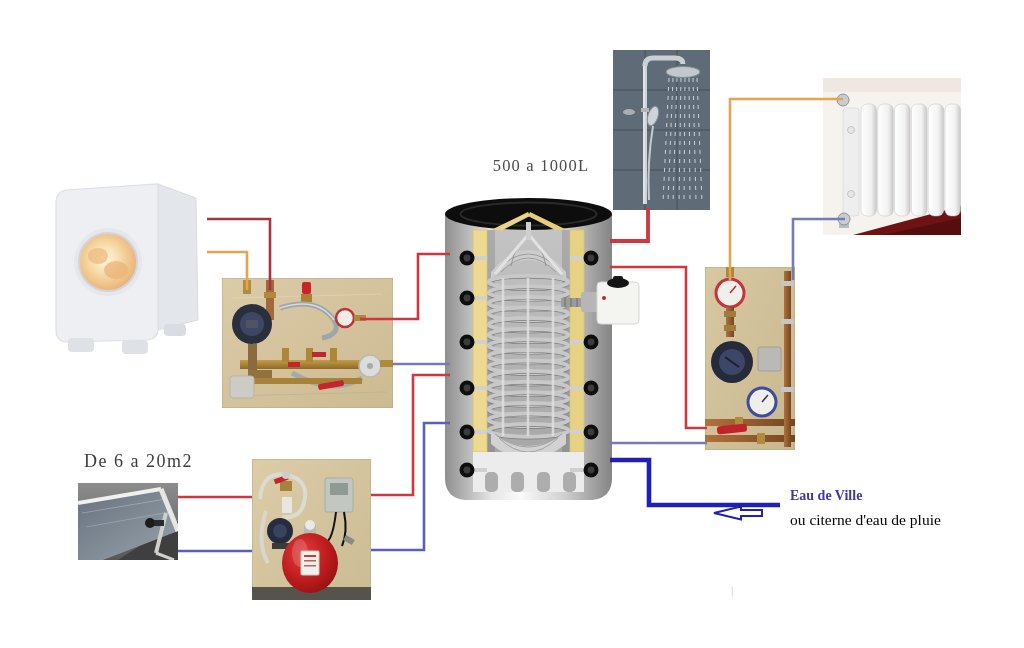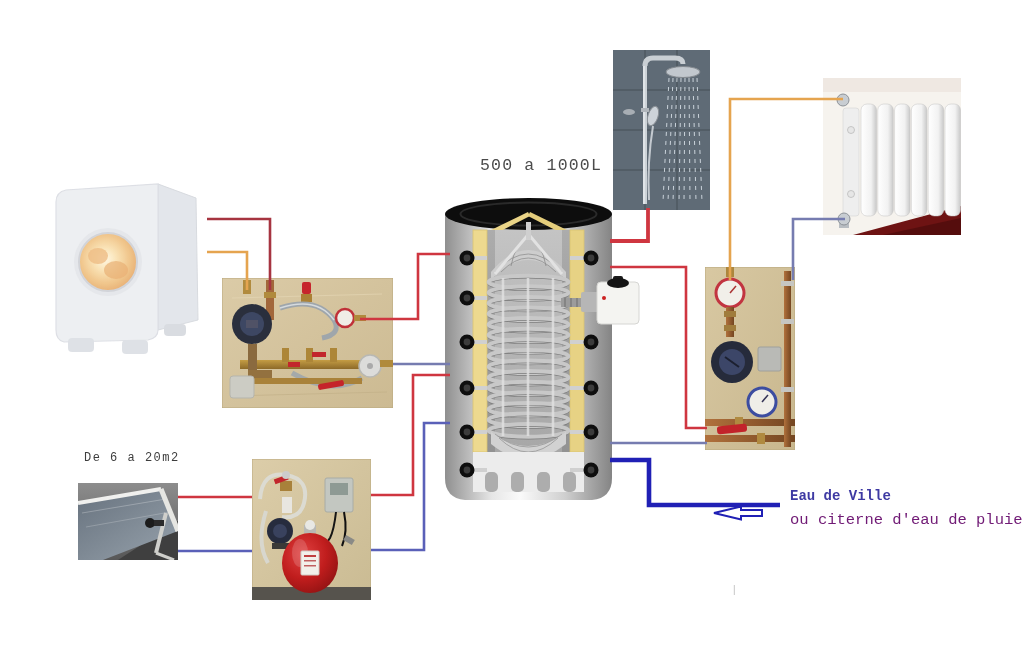--- a/index.html
+++ b/index.html
@@ -1,25 +1,25 @@
 <!DOCTYPE html>
 <html><head>
 <meta charset="utf-8">
 <style>
   html,body{margin:0;padding:0;background:#ffffff;}
   .stage{position:relative;width:1024px;height:648px;background:#ffffff;overflow:hidden;
-         font-family:Liberation Mono, monospace;}
+         font-family:Liberation Serif, serif;}
   .ph{position:absolute;}
   .ph svg{display:block;}
   .lbl{position:absolute;white-space:nowrap;}
   .tank-label{left:451px;top:156px;width:180px;text-align:center;font-size:16.5px;
               letter-spacing:1.2px;color:#4b4b4b;}
-  .solar-label{left:84px;top:451px;font-size:12px;letter-spacing:1.5px;color:#3d3d3d;}
+  .solar-label{left:84px;top:451px;font-size:18px;letter-spacing:1.5px;color:#3d3d3d;}
   .eau-title{left:790px;top:488px;font-size:14px;font-weight:600;color:#3e3aa3;}
-  .eau-sub{left:790px;top:511px;font-size:15.5px;font-weight:500;color:#701a75;}
+  .eau-sub{left:790px;top:511px;font-size:15.5px;font-weight:500;color:#000000;}
   .faint-mark{left:731px;top:584px;font-size:11px;color:#c4c4c4;}
   .wires{position:absolute;left:0;top:0;pointer-events:none;}
 </style>
 </head>
 <body>
 
 <div class="stage">
 
   <div class="ph" style="left:46px;top:172px;width:160px;height:185px;">
     <svg width="160" height="185" viewBox="0 0 160 185">

